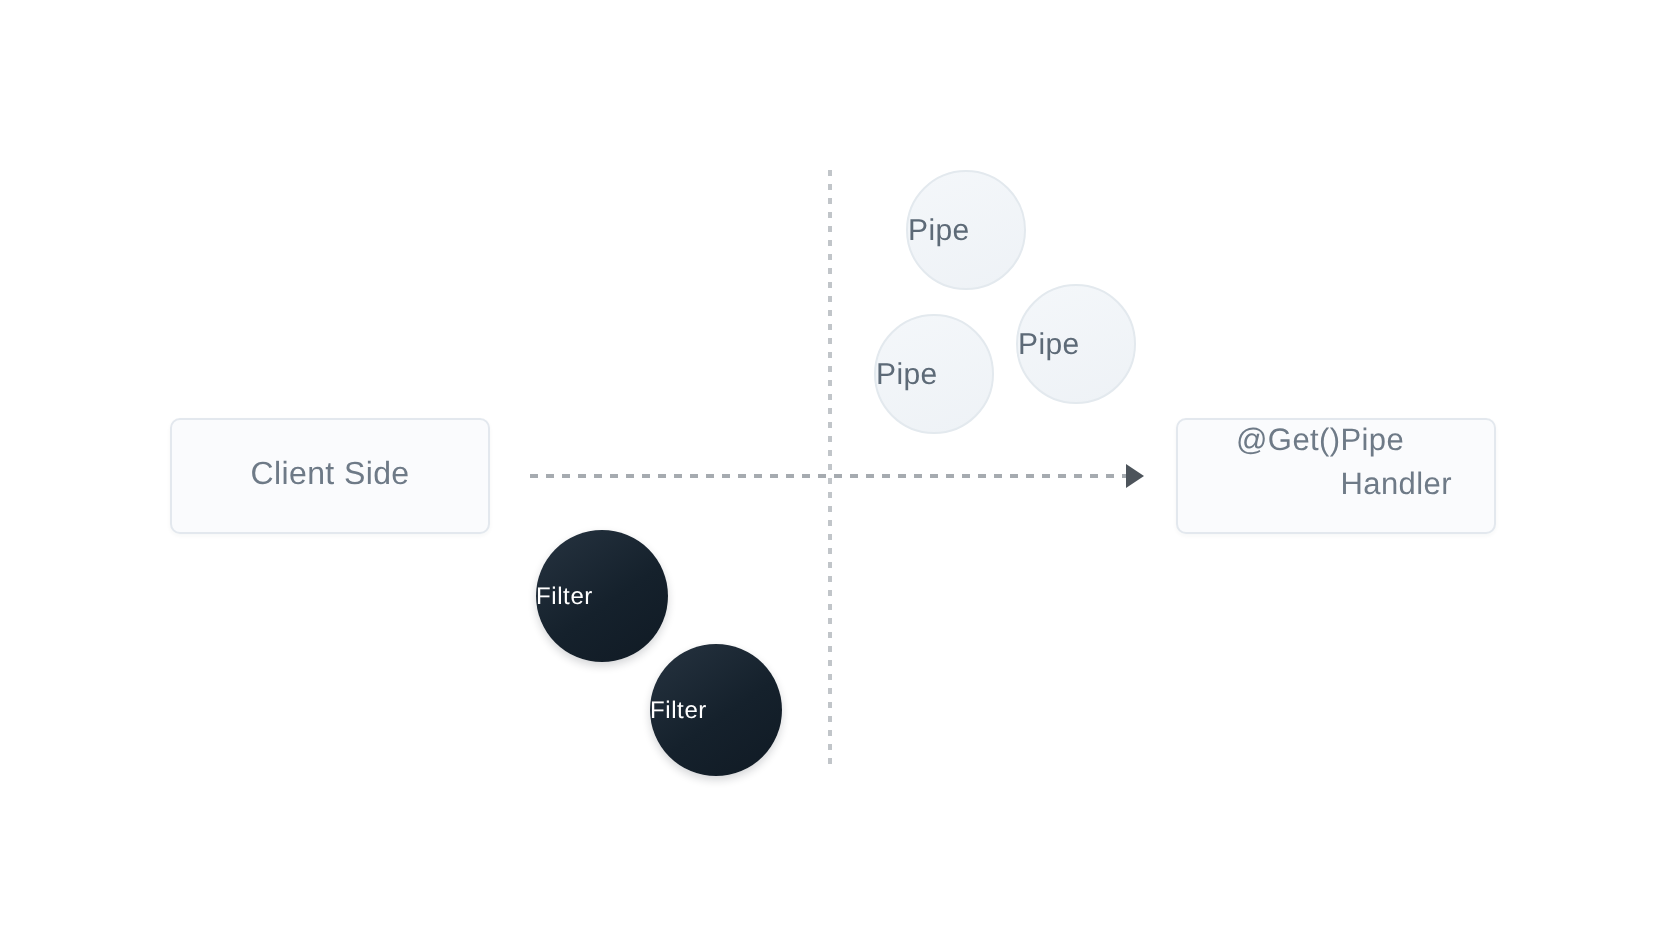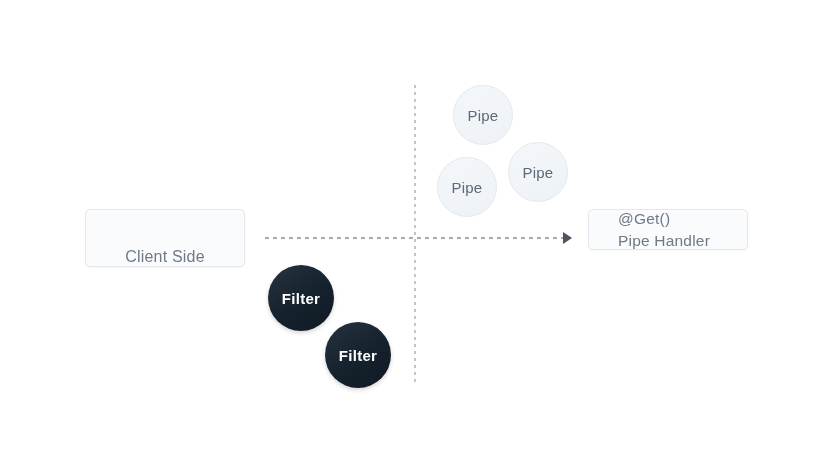--- a/index.html
+++ b/index.html
@@ -22,30 +22,30 @@
     border: 1px solid #e3e8ee;
     border-radius: 5px;
     box-shadow: 0 1px 2px rgba(30, 40, 50, 0.04);
     color: #6e7a87;
     box-sizing: border-box;
   }
   .node-client {
     left: 85px; top: 209px;
     width: 160px; height: 58px;
     display: flex;
-    align-items: flex-end;
+    align-items: center;
     justify-content: center;
     font-size: 16px;
     letter-spacing: 0.2px;
   }
   .node-route {
     left: 588px; top: 209px;
-    width: 160px; height: 41px;
+    width: 160px; height: 58px;
     display: flex;
-    flex-direction: column;
+    flex-direction: row;
     justify-content: center;
     padding-left: 29px;
     font-size: 15.5px;
     line-height: 22px;
     letter-spacing: 0.2px;
   }
   
   .h-arrow-line {
     position: absolute;
     left: 265px; top: 237px;
@@ -65,40 +65,39 @@
     left: 414px; top: 85px;
     width: 2px; height: 300px;
     background: repeating-linear-gradient(to bottom, #c1c5c9 0px, #c1c5c9 3px, transparent 3px, transparent 7px);
   }
   
   .circle {
     position: absolute;
     border-radius: 50%;
     display: flex;
     align-items: center;
-    justify-content: center;
     box-sizing: border-box;
   }
   .pipe {
     width: 60px; height: 60px;
     background: linear-gradient(160deg, #f4f7fa 0%, #eef2f6 100%);
     border: 1px solid #e3e9ee;
     color: #5d6a77;
     font-size: 15px;
     letter-spacing: 0.2px;
   }
   .pipe-1 { left: 453px; top: 85px; }
   .pipe-2 { left: 437px; top: 157px; }
   .pipe-3 { left: 508px; top: 142px; }
   .filter {
     width: 66px; height: 66px;
     background: linear-gradient(145deg, #263340 0%, #15212c 55%, #101a24 100%);
     color: #ffffff;
-    font-size: 15px;
-    font-weight: 700;
+    font-size: 12px;
+    font-weight: 400;
     letter-spacing: 0.3px;
     box-shadow: 0 2px 4px rgba(20, 30, 40, 0.18);
   }
   .filter-1 { left: 268px; top: 265px; }
   .filter-2 { left: 325px; top: 322px; }
 </style>
 </head>
 <body>
 
 <div class="canvas">

